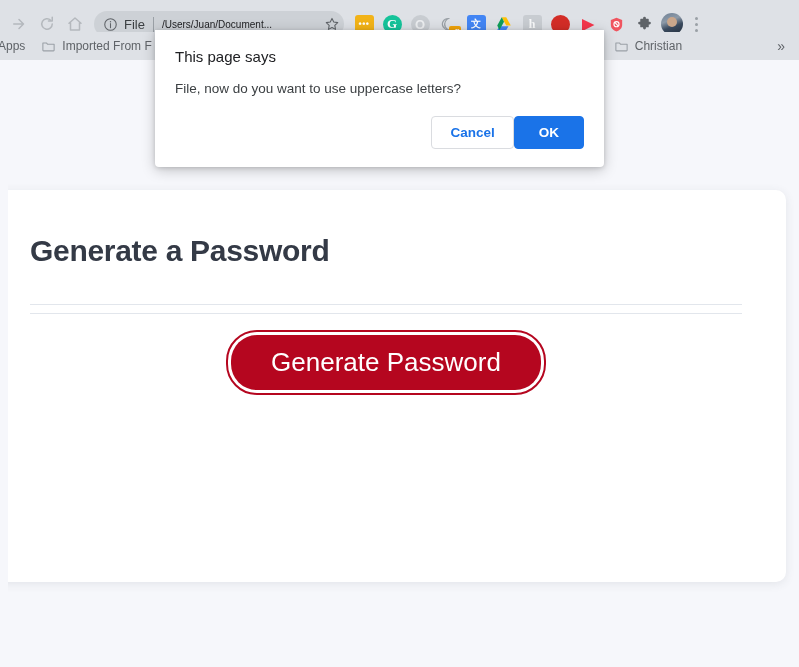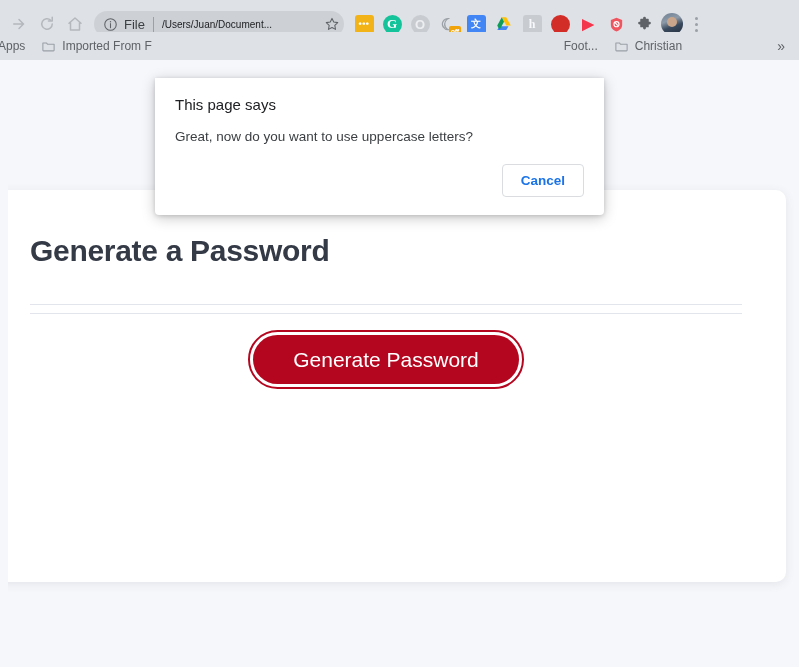--- a/index.html
+++ b/index.html
@@ -248,21 +248,21 @@
   .btn-row {
     display: flex;
     justify-content: center;
     margin-top: 21px;
   }
 
   .generate-btn {
     background: #b5061f;
     color: #ffffff;
     font-family: "Liberation Sans", sans-serif;
-    font-size: 21px;
+    font-size: 26px;
     font-weight: normal;
     border: none;
     border-radius: 26px;
     padding: 13px 40px;
     cursor: pointer;
     outline: 2px solid #b5061f;
     outline-offset: 3px;
     line-height: 1.1;
   }
 
@@ -270,21 +270,20 @@
   .dialog {
     position: absolute;
     left: 155px;
     top: 30px;
     width: 449px;
     background: #ffffff;
     border-radius: 0 0 4px 4px;
     box-shadow: 0 3px 14px rgba(0,0,0,0.22), 0 1px 4px rgba(0,0,0,0.14);
     z-index: 50;
     padding: 18px 20px 14px 20px;
-    margin-top: 48px;
   }
   .dialog-title {
     font-size: 15px;
     color: #202124;
     margin-bottom: 16px;
   }
   .dialog-message {
     font-size: 13.5px;
     color: #3c4043;
     margin-bottom: 20px;
@@ -475,17 +474,18 @@
 
       <div class="btn-row">
         <button class="generate-btn">Generate Password</button>
       </div>
     </div>
   </div>
 </div>
 
 <div class="dialog">
   <div class="dialog-title">This page says</div>
-  <div class="dialog-message">Great, now do you want to use uppercase letters?</div>
+  <div class="dialog-message">File, now do you want to use uppercase letters?</div>
   <div class="dialog-actions">
     <button class="btn-cancel">Cancel</button>
+    <button class="btn-ok">OK</button>
   </div>
 </div>
 
 </body></html>

